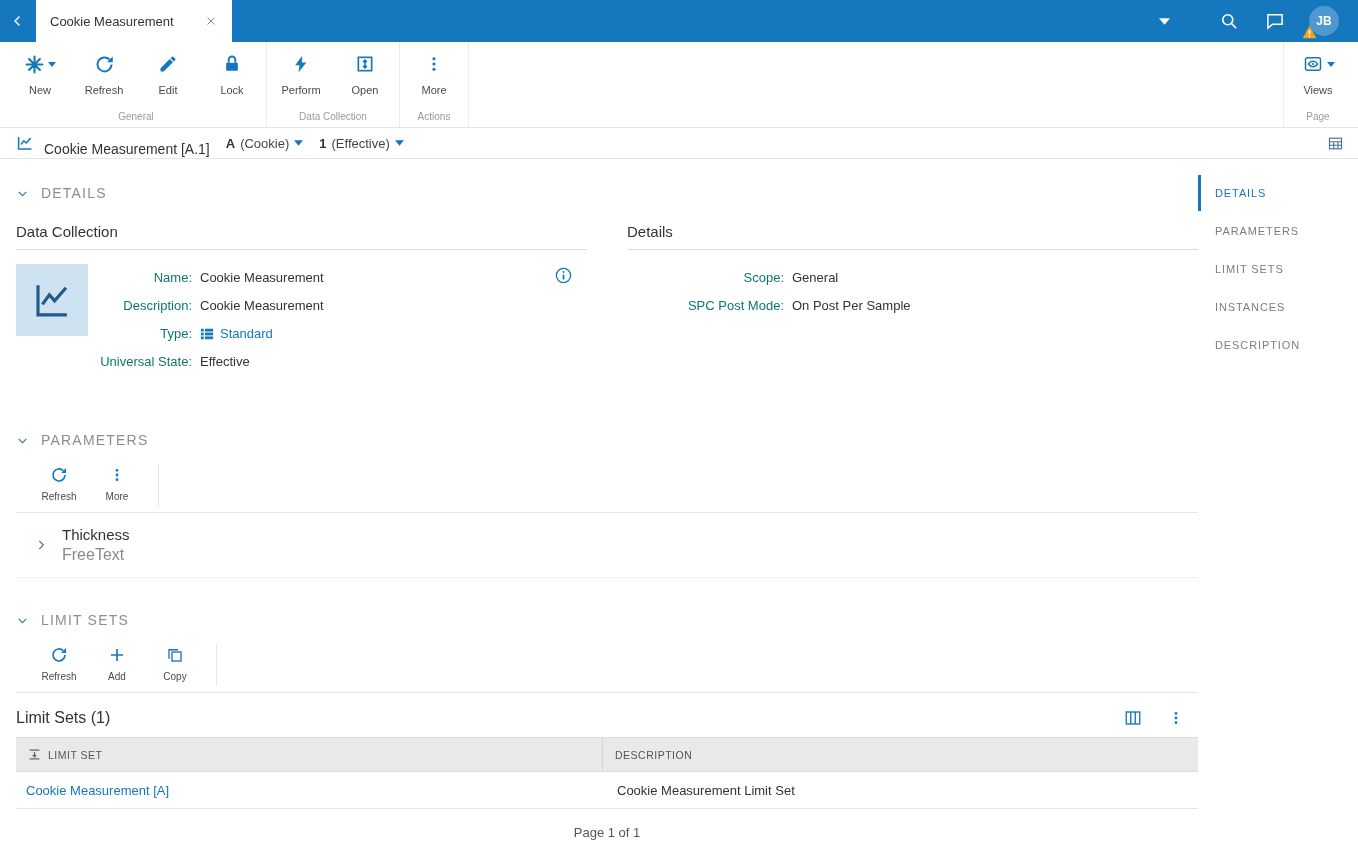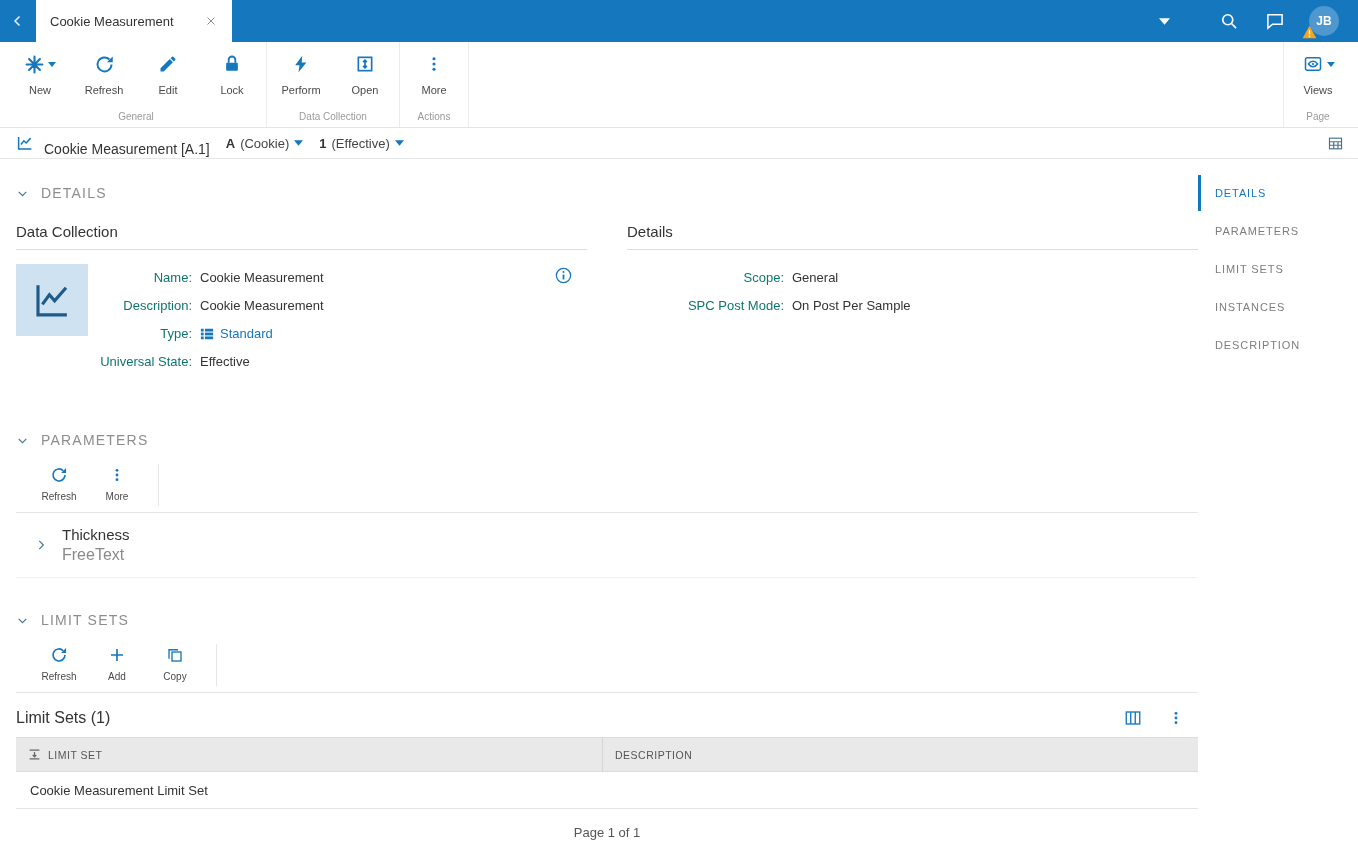--- a/index.html
+++ b/index.html
@@ -463,20 +463,21 @@
                 <path d="M2 2.5h12M2 13.5h12M8 5v5.5M5.8 8.6 8 10.8l2.2-2.2"></path>
               </svg>
           </span>
           <span>LIMIT SET</span>
         </div>
         <div class="th">
           <span>DESCRIPTION</span>
         </div>
       </div>
       <div class="trow">
+        <div class="td link">Cookie Measurement [A]</div>
         <div class="td desc">Cookie Measurement Limit Set</div>
       </div>
 
       <div class="pagination">Page 1 of 1</div>
 
     </div>
 
     <div class="rightnav">
       <div class="nav-item active">DETAILS</div>
       <div class="nav-item">PARAMETERS</div>

